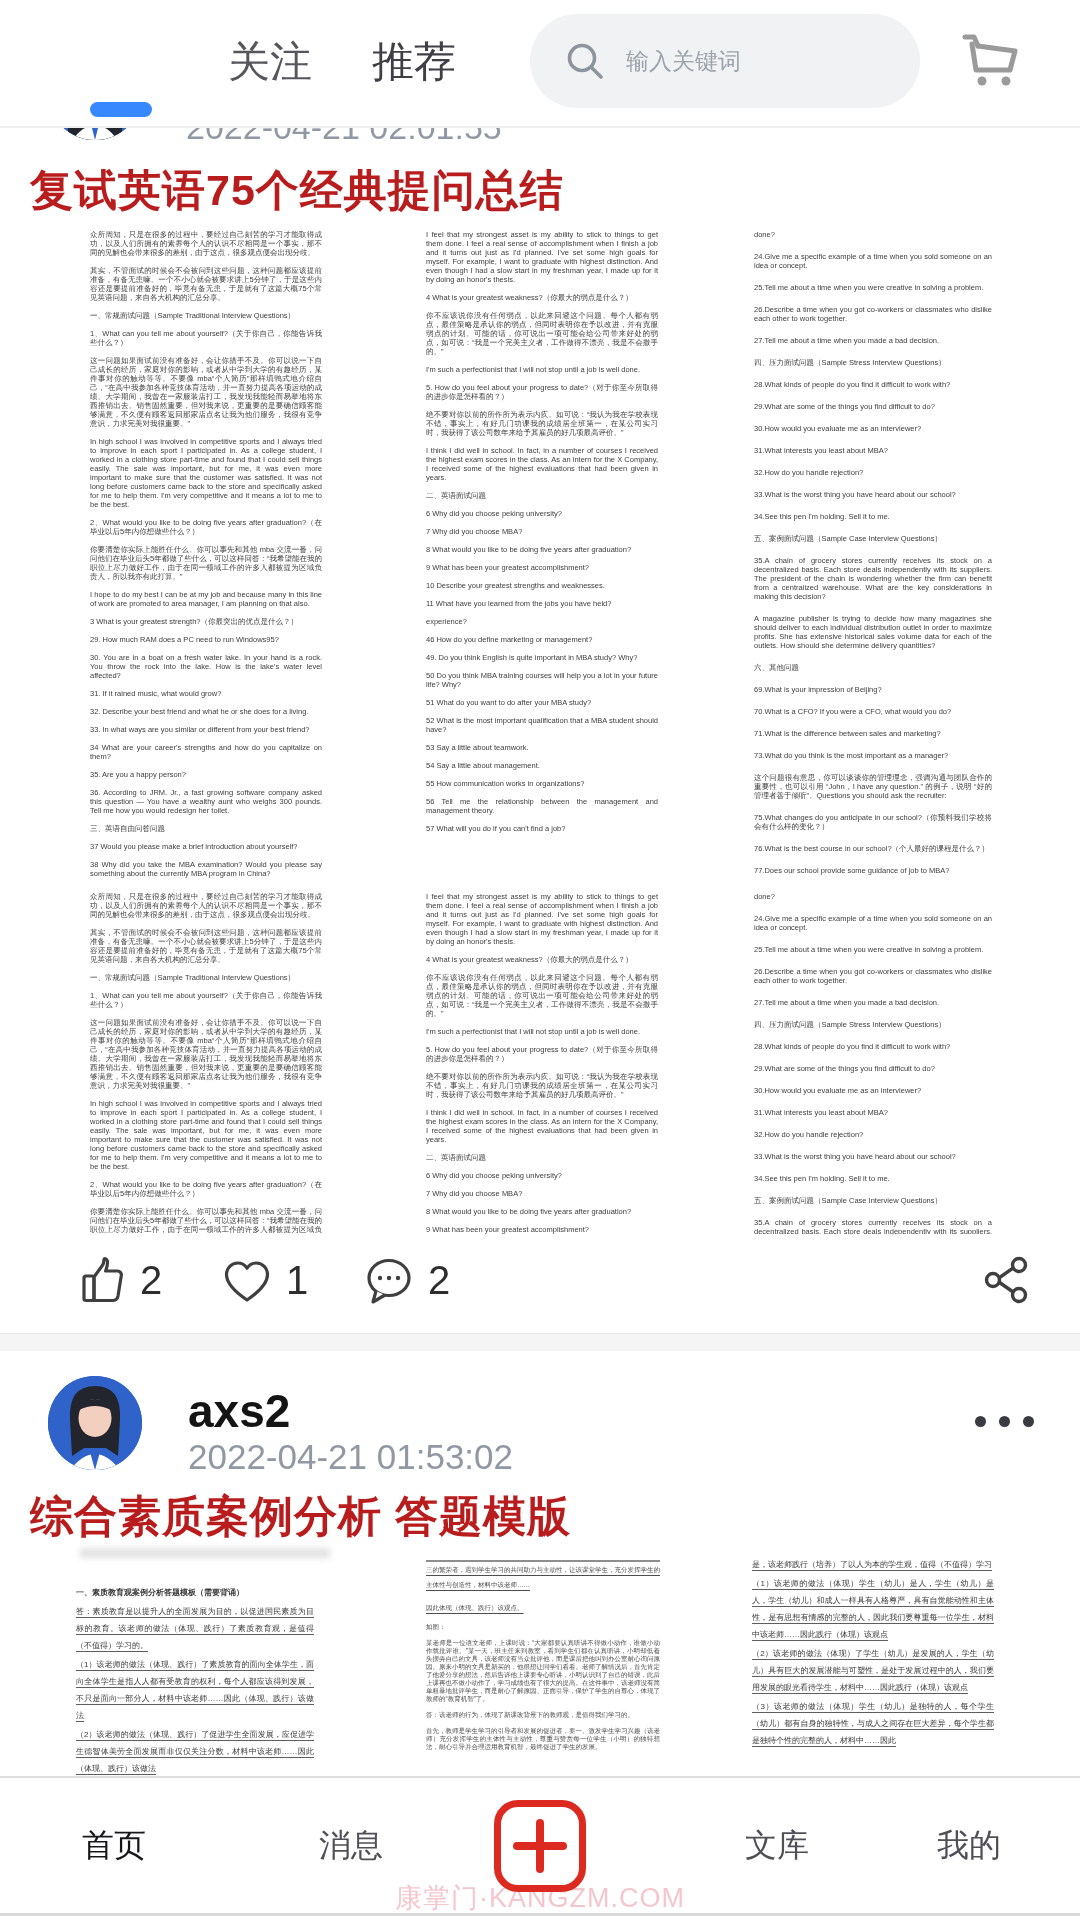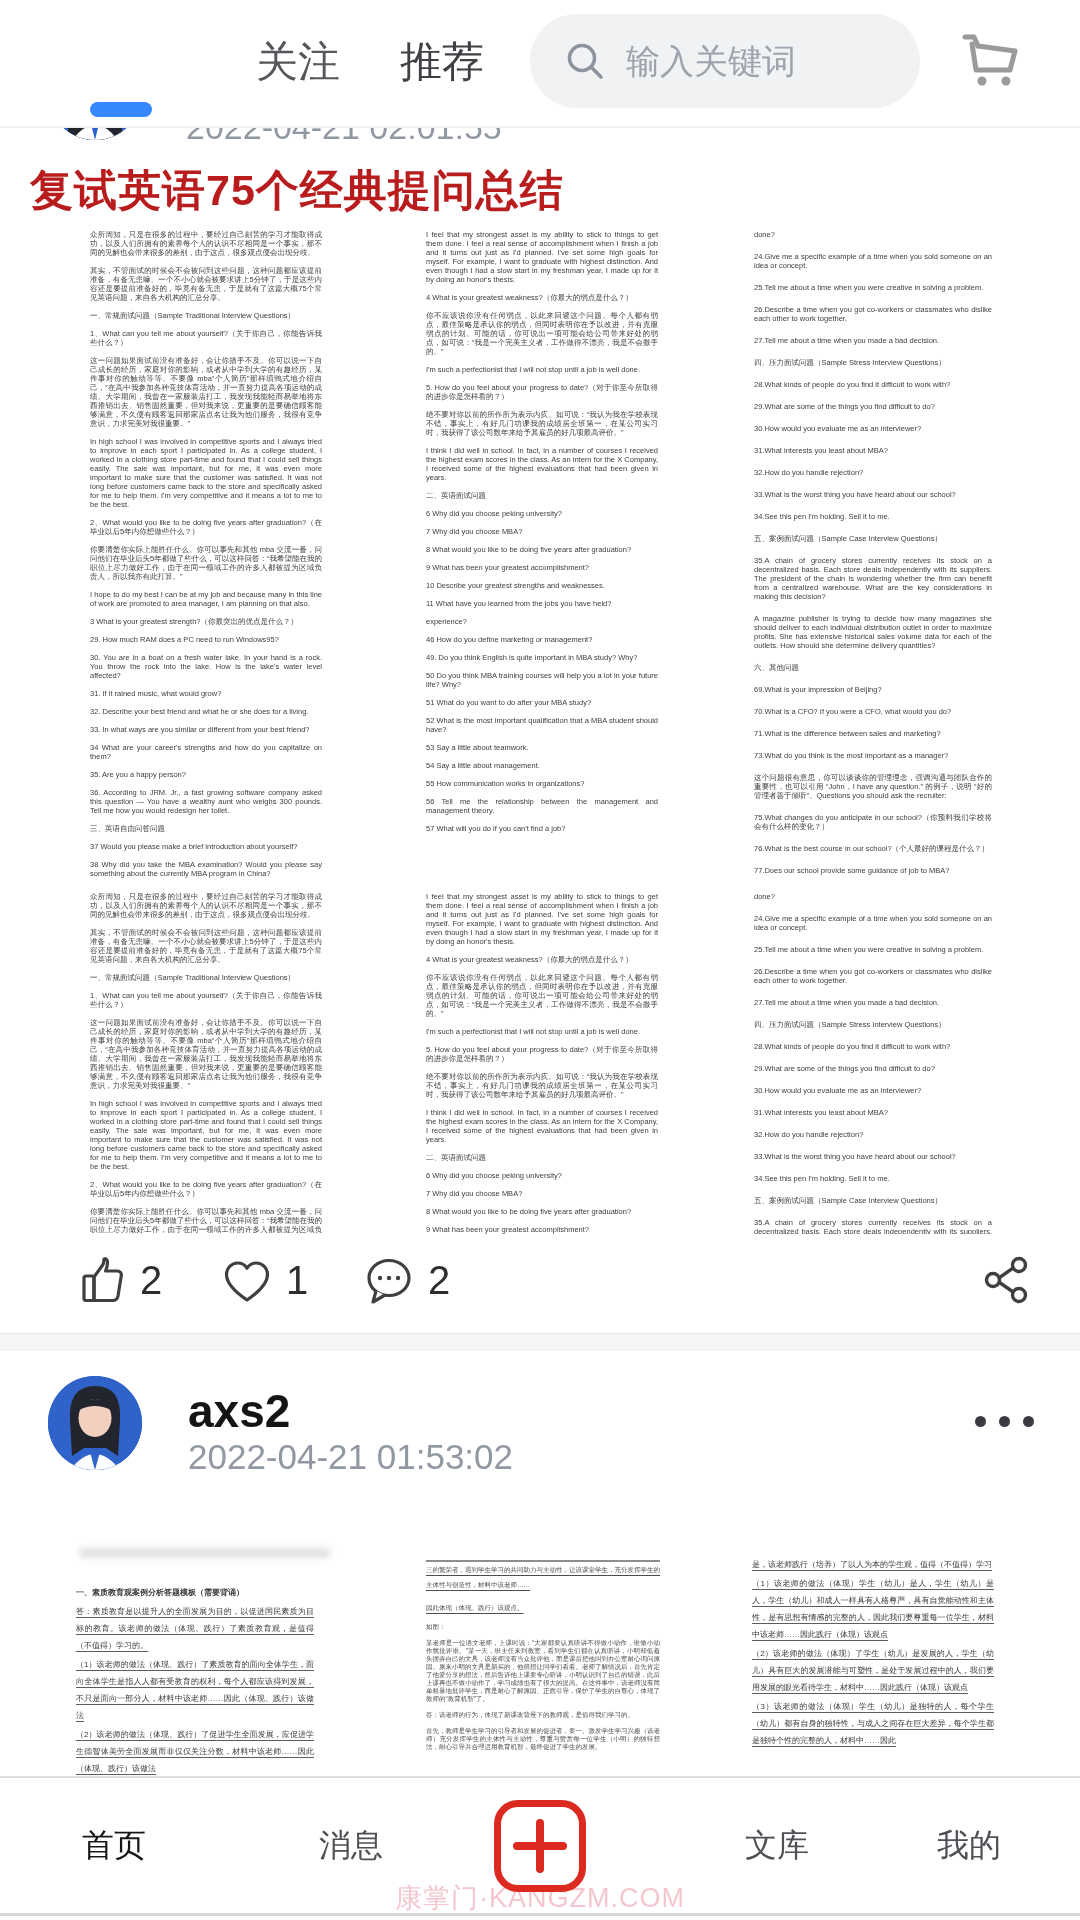--- a/index.html
+++ b/index.html
@@ -5,25 +5,25 @@
   html,body{margin:0;padding:0;background:#fff;}
   .screen{position:relative;width:1080px;height:1920px;background:#fff;overflow:hidden;
           font-family:"Liberation Sans","DejaVu Sans",sans-serif;color:#222;}
   .abs{position:absolute;}
 
   
   .header{position:absolute;left:0;top:0;width:1080px;height:126px;background:#fff;z-index:50;
           border-bottom:2px solid #efefef;}
   .tab-plaza{left:56px;top:18px;font-size:58px;font-weight:700;color:#3787FE;}
   .tab-underline{left:90px;top:102px;width:62px;height:15px;border-radius:8px;background:#3787FE;}
-  .tab{font-size:42px;top:34px;font-weight:500;margin-left:28px;}
+  .tab{font-size:42px;top:34px;font-weight:500;}
   .tab-follow{left:228px;color:#56565c;}
   .tab-rec{left:372px;color:#3f3f45;}
   .search{left:530px;top:14px;width:390px;height:94px;border-radius:47px;background:#F1F2F4;}
-  .search-ph{left:96px;top:0;height:72px;line-height:94px;font-size:34px;color:#9CA3AC;}
+  .search-ph{left:96px;top:0;height:72px;line-height:94px;font-size:23px;color:#9CA3AC;}
   .search-ic{left:34px;top:26px;}
   .cart{left:959px;top:29px;}
 
   
   .avatar{width:94px;height:94px;border-radius:50%;overflow:hidden;background:#2F63C9;}
   .timestamp{font-size:34px;color:#9298A3;}
   .post-title{left:30px;font-size:43px;font-weight:600;color:#b91c1c;letter-spacing:1px;}
   .username{font-size:46px;font-weight:600;color:#141414;}
   .dots span{display:inline-block;width:11px;height:11px;border-radius:50%;background:#3a3a42;margin-right:13px;}
 
@@ -250,20 +250,21 @@
       <path d="M31 34 Q47 26 63 34 L63 28 Q47 18 31 28 Z" fill="#23252e"></path>
       <path d="M22 94 Q47 62 72 94 Z" fill="#ffffff"></path>
       <path d="M42 76 L47 94 L52 76 Z" fill="#2F63C9"></path>
     </svg>
   </div>
   <div class="abs username" style="left:188px;top:1384px;">axs2</div>
   <div class="abs timestamp" style="left:188px;top:1437px;font-size:35px;text-align:center;">2022-04-21 01:53:02</div>
   <div class="abs dots" style="left:975px;top:1413px;">
     <span></span><span></span><span style="margin-right:0;"></span>
   </div>
+  <div class="abs post-title" style="top:1488px;">综合素质案例分析 答题模版</div>
 
   <div class="abs smudge"></div>
   <div class="abs preview" style="left:0;top:1556px;width:1080px;height:220px;">
     <div class="page tpl" style="left:76px;top:28px;width:238px;height:192px;">
         <p class="b">一、素质教育观案例分析答题模板（需要背诵）</p>
         <p class="u">答：素质教育是以提升人的全面发展为目的，以促进国民素质为目标的教育。该老师的做法（体现、践行）了素质教育观，是值得（不值得）学习的。</p>
         <p class="u">（1）该老师的做法（体现、践行）了素质教育的面向全体学生，面向全体学生是指人人都有受教育的权利，每个人都应该得到发展，不只是面向一部分人，材料中该老师……因此（体现、践行）该做法</p>
         <p class="u">（2）该老师的做法（体现、践行）了促进学生全面发展，应促进学生德智体美劳全面发展而非仅仅关注分数，材料中该老师……因此（体现、践行）该做法</p>
       </div>
     <div class="page dense topline" style="left:426px;top:4px;width:234px;height:216px;">

